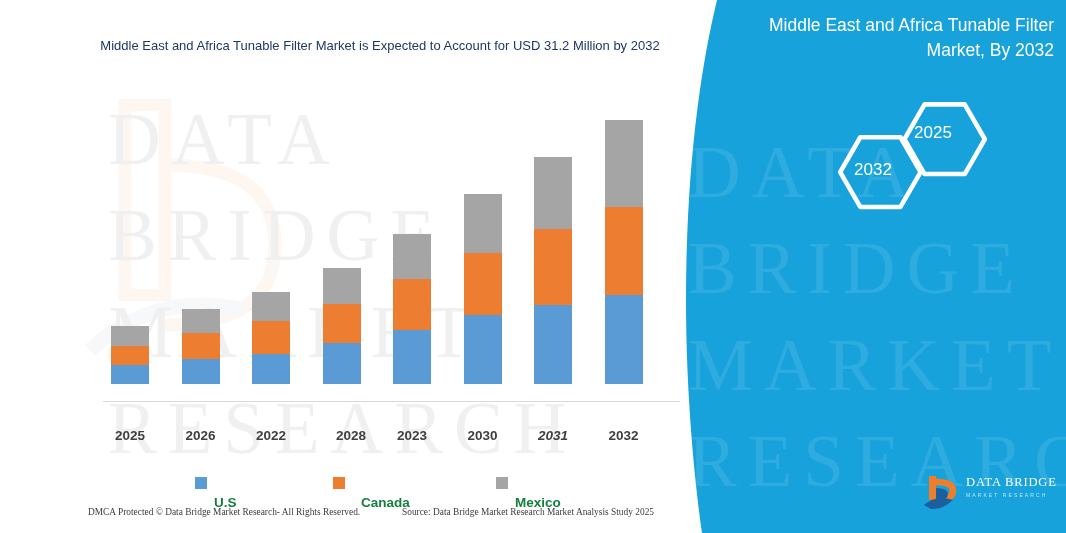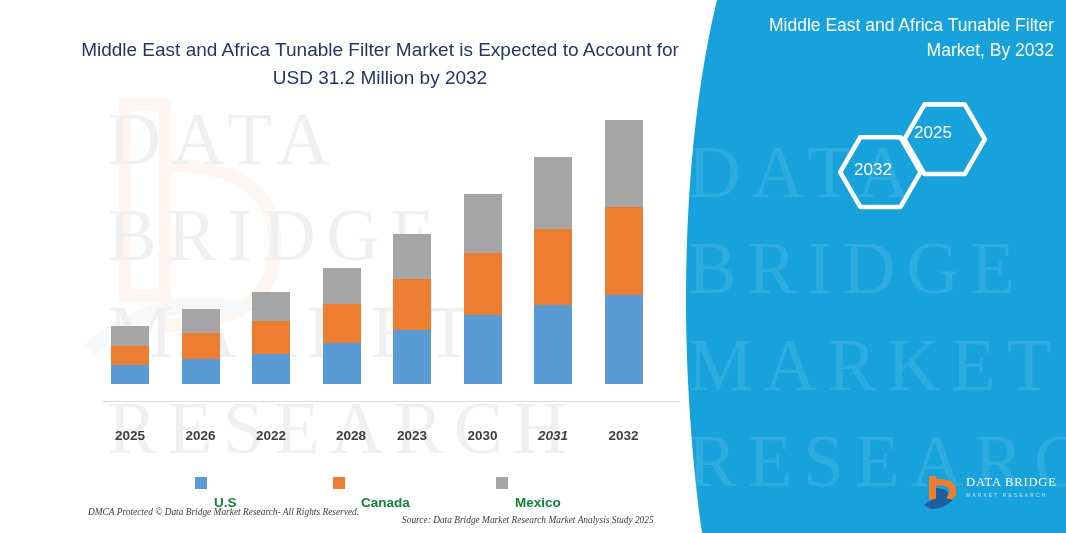--- a/index.html
+++ b/index.html
@@ -21,21 +21,21 @@
     white-space:pre-line;font-weight:400;
   }
   .wm-logo{
     position:absolute;left:70px;top:95px;width:250px;height:300px;opacity:.5;
   }
 
   
   .headline{
     position:absolute;left:60px;top:36px;width:640px;
     text-align:center;color:#1f3864;
-    font-size:19px;line-height:1.47;font-weight:400;
+    font-size:13px;line-height:1.47;font-weight:400;
   }
 
   
   .chart{position:absolute;left:95px;top:130px;width:585px;height:290px;}
   .plot{position:absolute;left:0;top:0;right:0;bottom:18px;}
   .axis-line{position:absolute;left:8px;right:0;bottom:18px;height:1px;background:#d9d9d9;}
   .bar-group{position:absolute;bottom:18px;width:38px;display:flex;flex-direction:column-reverse;}
   .seg{width:100%;display:block;}
   .seg.us{background:#5b9bd5;}
   .seg.canada{background:#ed7d31;}
@@ -48,27 +48,27 @@
     font-family:"Liberation Sans", sans-serif;
   }
 
   
   .legend{position:absolute;left:95px;top:455px;width:585px;height:22px;}
   .legend-item{position:absolute;display:flex;align-items:center;gap:7px;}
   .legend-swatch{width:12px;height:12px;display:inline-block;}
   .legend-label{font-size:13.5px;color:#15803d;font-weight:bold;white-space:nowrap;margin-top:40px;}
 
   
-  .footer{position:absolute;left:0;top:507px;width:792px;height:20px;font-style:italic;}
+  .footer{position:absolute;left:0;top:507px;width:792px;height:20px;}
   .footer-txt{
     position:absolute;font-family:"Liberation Serif", serif;
     font-size:9.4px;color:#3d3d3d;white-space:nowrap;
   }
   .footer-left{left:88px;top:0;}
-  .footer-right{left:402px;top:8px;}
+  .footer-right{left:402px;top:0;}
 
   
   .panel{position:absolute;left:0;top:0;width:1066px;height:533px;pointer-events:none;}
   .panel-content{position:absolute;left:700px;top:0;width:366px;height:533px;}
   .panel-title{
     position:absolute;left:58px;top:13px;width:296px;
     text-align:right;color:#ffffff;font-size:17.5px;line-height:1.42;font-weight:400;
   }
   .hexwrap{position:absolute;left:0;top:95px;width:366px;height:120px;}
   .hex-label{

